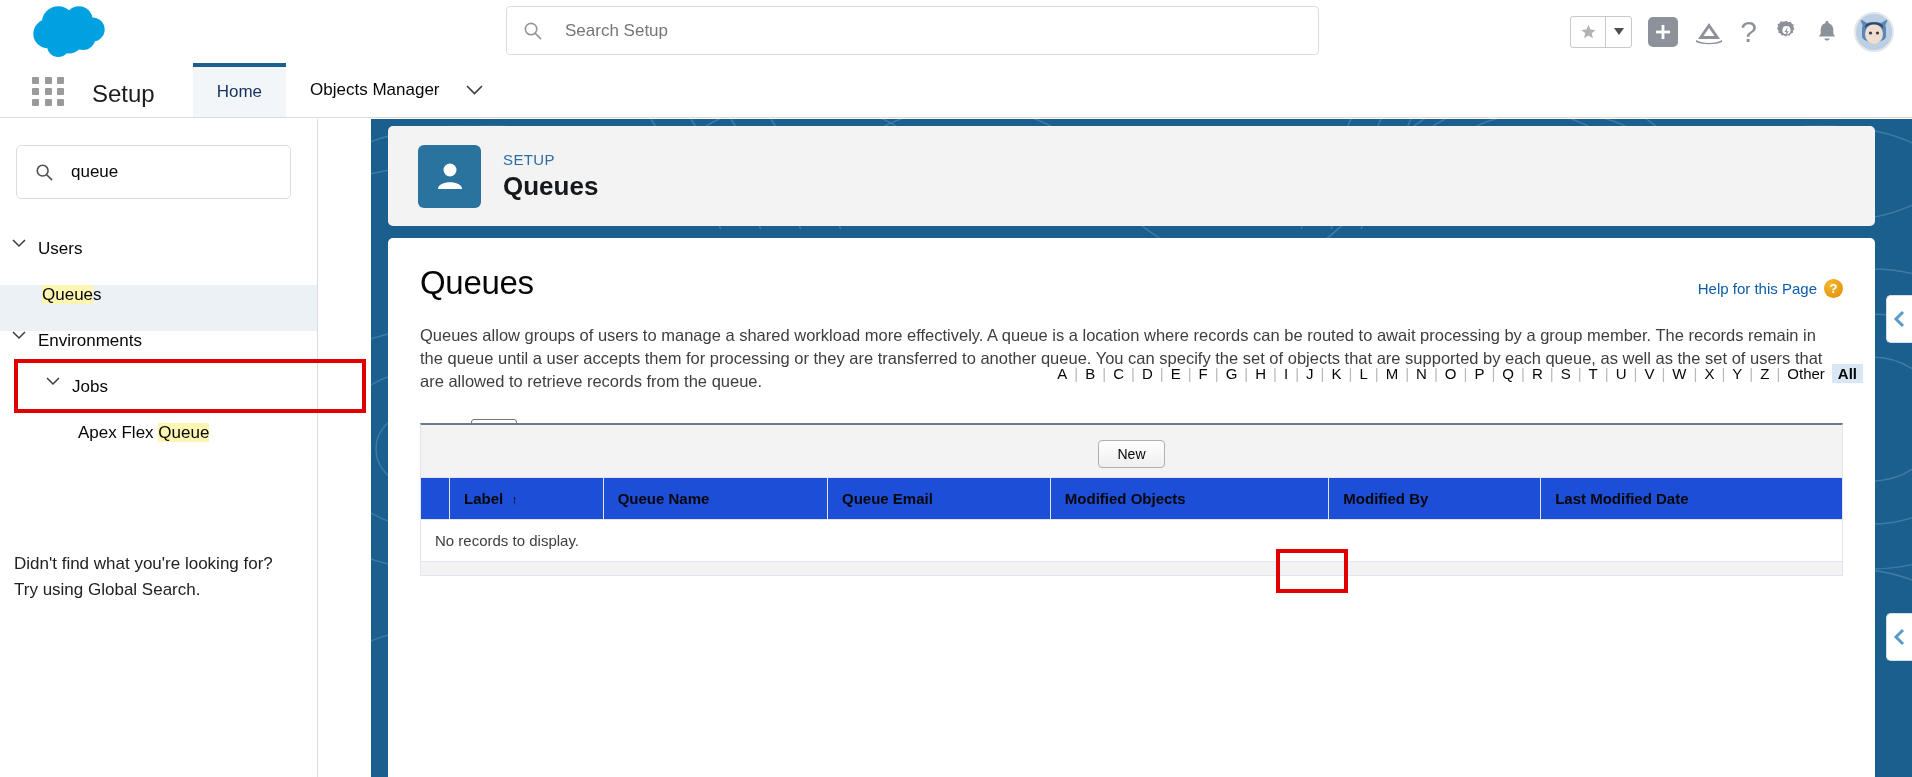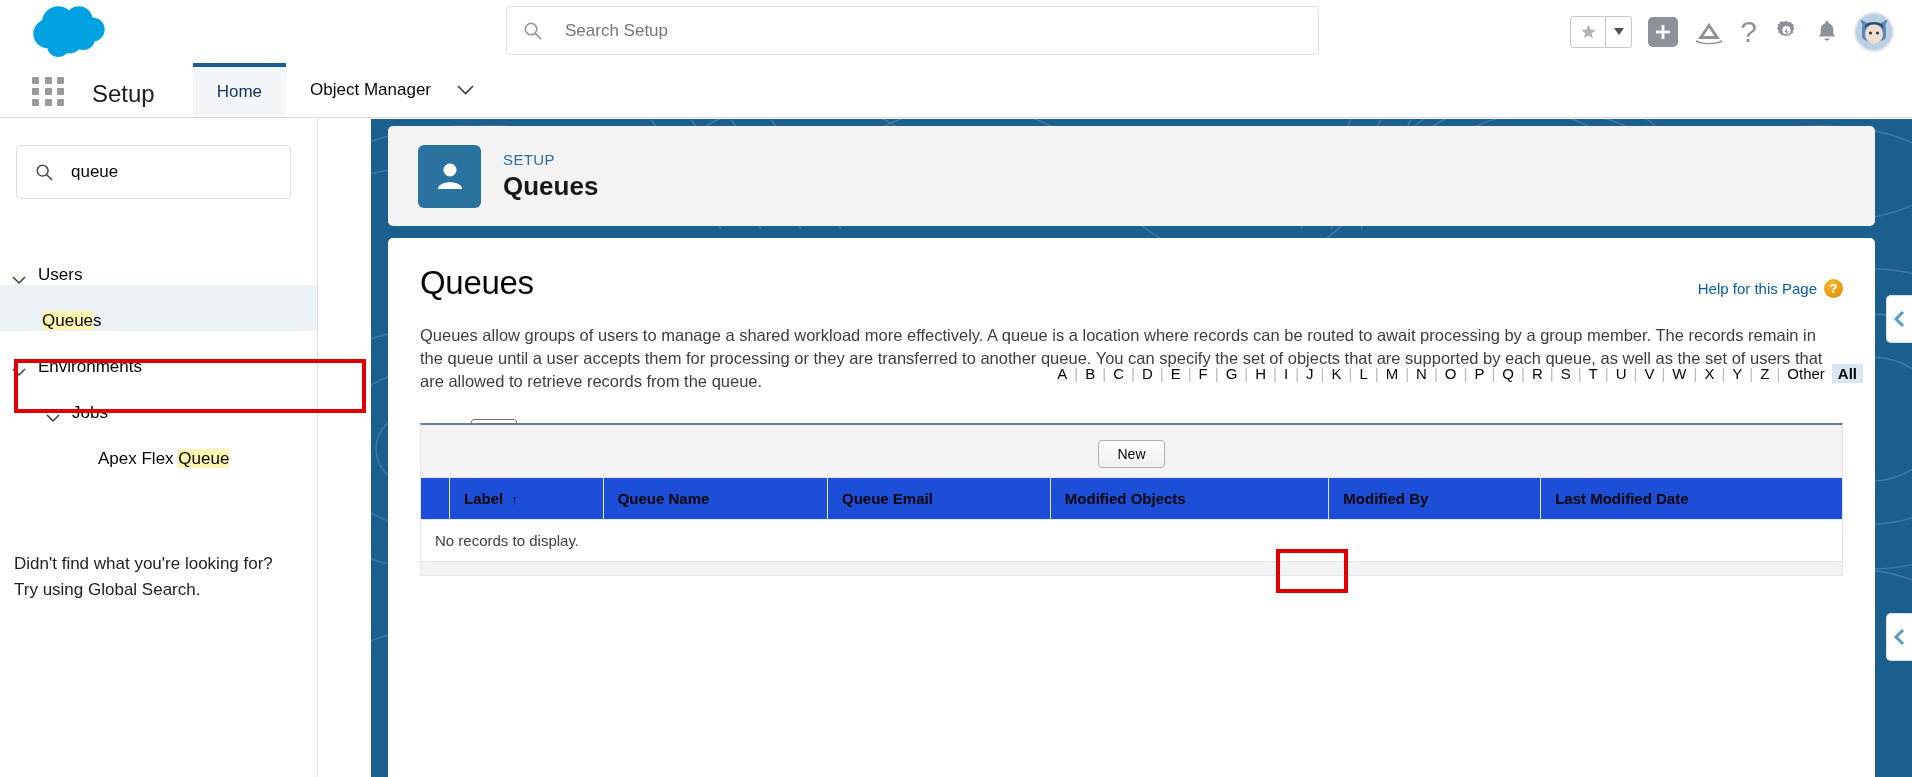--- a/index.html
+++ b/index.html
@@ -84,24 +84,24 @@
     margin: 26px 26px 0 16px; height: 54px;
     border: 1px solid #d8dde6; border-radius: 5px;
     display: flex; align-items: center; padding-left: 18px;
   }
   .side-search-icon { width: 18px; height: 18px; margin-right: 18px; flex:none;}
   .side-search-input {
     border:none; outline:none; background:transparent;
     font-family:"Liberation Sans", sans-serif; font-size: 17px; color:#080707; width: 80%;
   }
   .tree { margin-top: 40px; font-size: 17px; color: #080707; }
-  .tree-row { display:flex; align-items:flex-end; height: 46px; cursor: pointer; }
+  .tree-row { display:flex; align-items:flex-start; height: 46px; cursor: pointer; }
   .tree-row.lvl0 { padding-left: 8px; }
   .tree-row.lvl1 { padding-left: 42px; }
-  .tree-row.lvl2 { padding-left: 98px; }
+  .tree-row.lvl2 { padding-left: 78px; }
   .tree-row.selected { background: #ecf1f5; }
   .chev { width: 22px; flex:none; display:flex; align-items:center; justify-content:center; margin-right: 8px;}
   .hl { background: #fdf6b2; }
   .sidebar-hint {
     position:absolute; left: 14px; top: 432px;
     font-size: 17px; color: #222; line-height: 26px;
   }
 
   
   .main-area {
@@ -312,21 +312,21 @@
       <i></i>
       <i></i>
       <i></i>
       <i></i>
       <i></i>
       <i></i>
   </div>
   <div class="setup-title">Setup</div>
   <div class="nav-tabs">
     <div class="nav-tab active">Home</div>
-    <div class="nav-tab">Object Manager</div>
+    <div class="nav-tab">Objects Manager</div>
     <div class="nav-caret">
       <svg width="17" height="10" viewBox="0 0 17 10">
           <polyline points="1,1 8.5,8.5 16,1" fill="none" stroke="#3c3c3c" stroke-width="1.6"></polyline>
         </svg>
     </div>
   </div>
 </div>
 
 <div class="sidebar">
   <div class="side-search">

